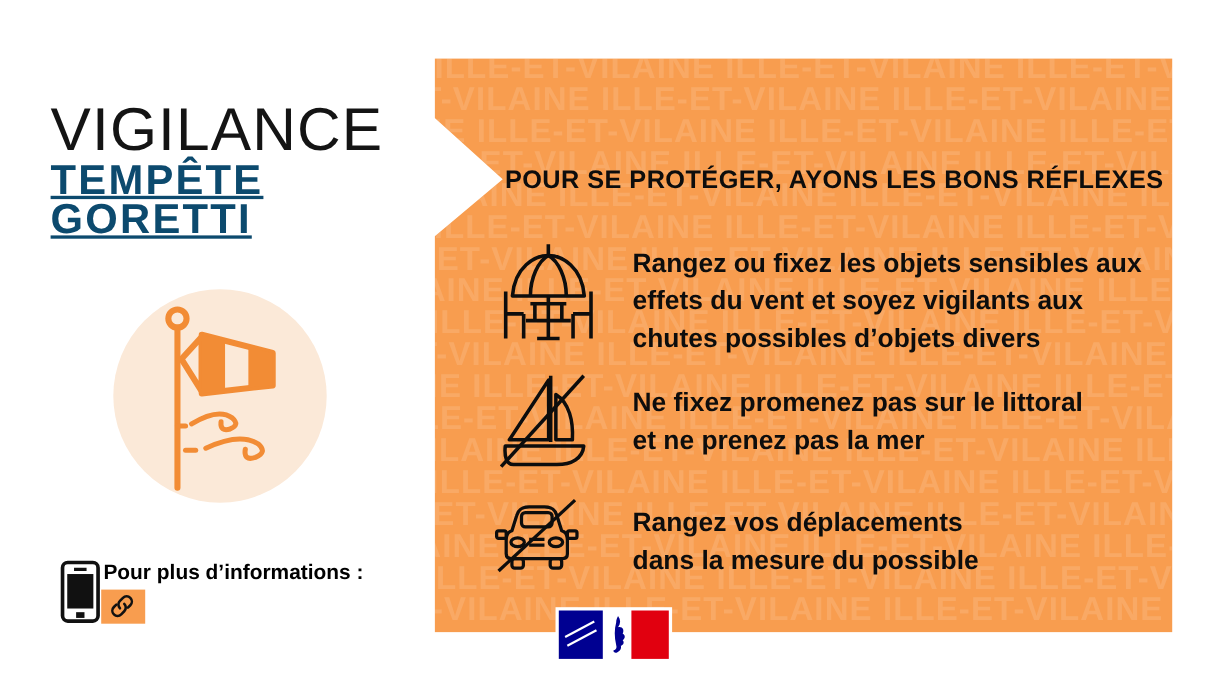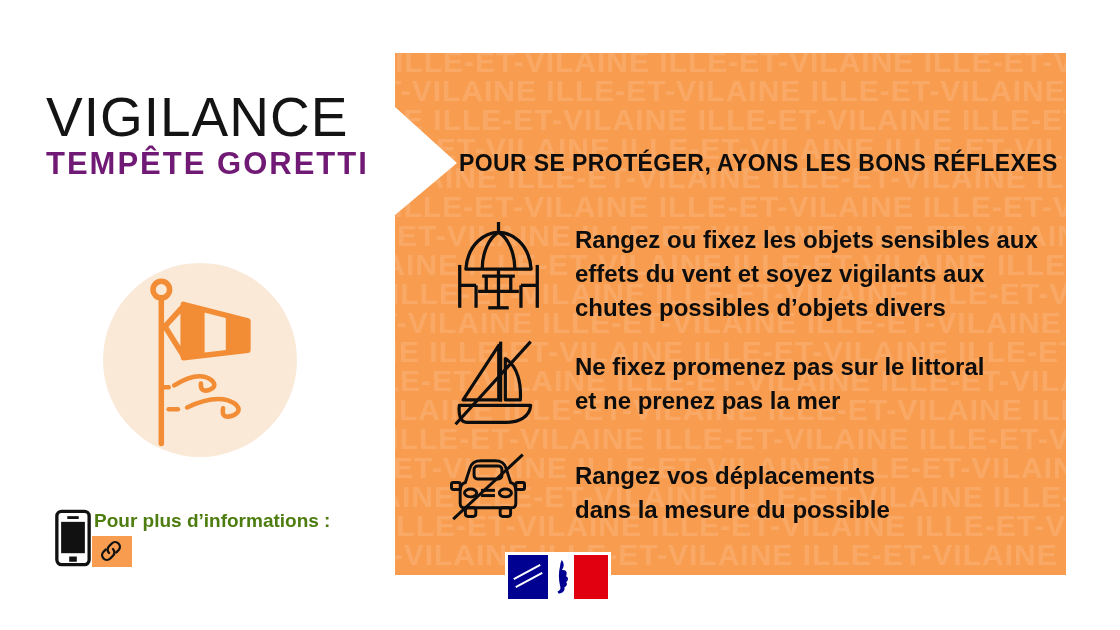--- a/index.html
+++ b/index.html
@@ -2,29 +2,29 @@
 <html><head>
 <meta charset="utf-8">
 <style>
   * { margin:0; padding:0; box-sizing:border-box; }
   html,body { width:1120px; height:630px; background:#ffffff; overflow:hidden;
               font-family:"Liberation Sans", sans-serif; color:#111; position:relative; }
 
   
   .title-block { position:absolute; left:46px; top:88px; width:345px; }
   .title-main  { font-size:55px; line-height:58px; font-weight:400; letter-spacing:1px; color:#141414; }
-  .title-sub   { font-size:31px; line-height:36px; font-weight:800; letter-spacing:2px; color:#701a75; }
+  .title-sub   { font-size:38px; line-height:36px; font-weight:800; letter-spacing:2px; color:#0c4a6e;text-decoration:underline; }
   .title-dept  { font-size:36px; line-height:40px; font-weight:400; letter-spacing:2px; color:#222; }
 
   .hazard-circle { position:absolute; left:103px; top:263px; width:194px; height:194px;
                    border-radius:50%; background:#FBE9D8; display:flex; align-items:center; justify-content:center; }
 
   .info-footer { position:absolute; left:54px; top:506px; }
   .phone-ic    { position:absolute; left:0; top:2px; }
-  .info-label  { position:absolute; left:40px; top:4px; font-size:19px; font-weight:600; white-space:nowrap; color:#4d7c0f; }
+  .info-label  { position:absolute; left:40px; top:4px; font-size:19px; font-weight:600; white-space:nowrap; color:#000000; }
   .link-box    { position:absolute; left:38px; top:30px; background:#F89D4F; display:flex; align-items:center;
                  gap:6px; padding:4px 10px 5px 8px; white-space:nowrap; cursor:pointer; }
   .link-text   { font-size:16.5px; font-weight:600; color:#111; }
 
   
   .panel { position:absolute; left:395px; top:53px; width:671px; height:522px; background:#F89D4F;
            clip-path:polygon(0 0, 100% 0, 100% 100%, 0 100%, 0 162px, 62px 110px, 0 54px); }
   .watermark { position:absolute; inset:0; overflow:hidden; pointer-events:none; }
   .wm-row { position:absolute; white-space:nowrap; font-size:30px; font-weight:800; letter-spacing:1px;
             line-height:29px; color:rgba(255,255,255,0.13); }

